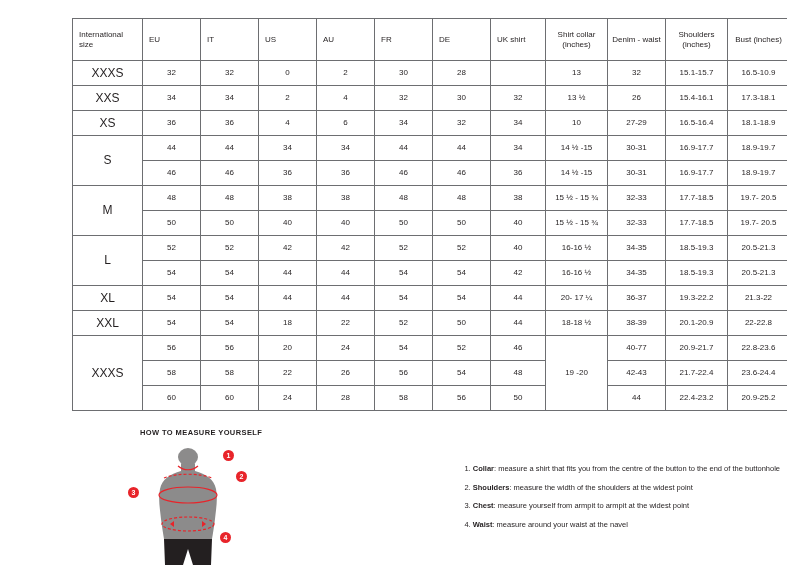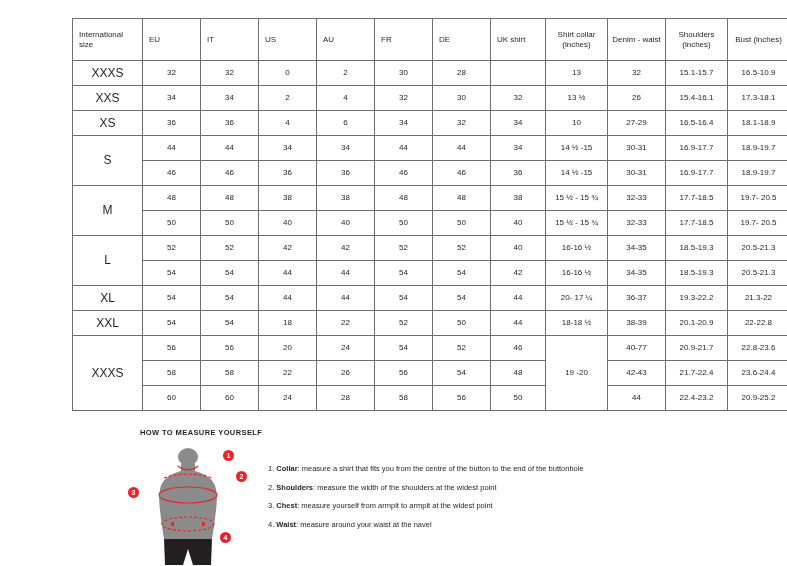--- a/index.html
+++ b/index.html
@@ -77,20 +77,21 @@
     font-size: 7.5px;
     font-weight: bold;
     letter-spacing: 0.4px;
     color: #231f20;
     margin-bottom: 10px;
   }
   .measure-body {
     position: relative;
     display: flex;
     align-items: flex-start;
+    justify-content: space-between;
   }
   .figure-wrap {
     position: relative;
     width: 110px;
     height: 120px;
     flex: 0 0 110px;
   }
   .steps {
     margin-left: 18px;
     padding-top: 18px;

